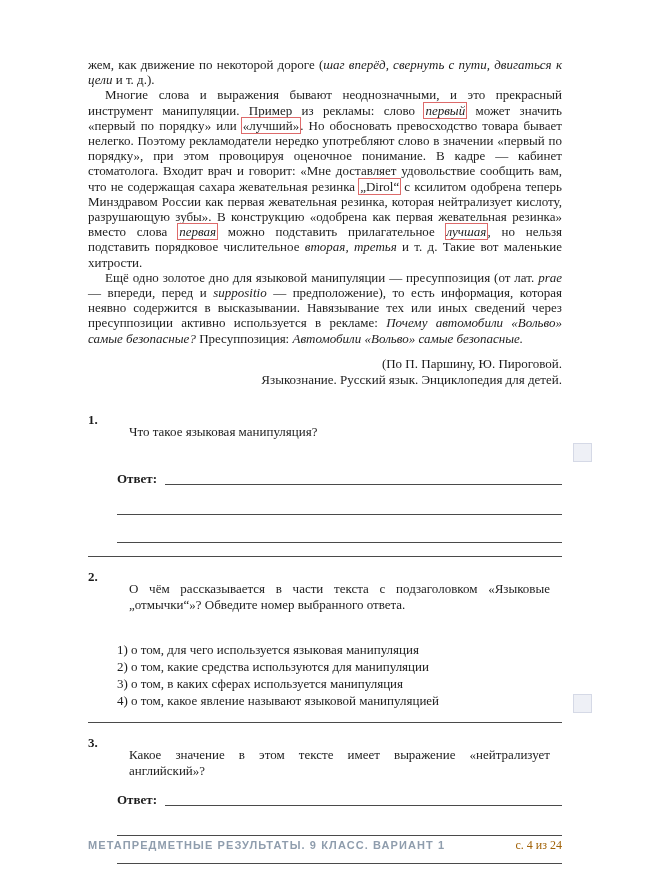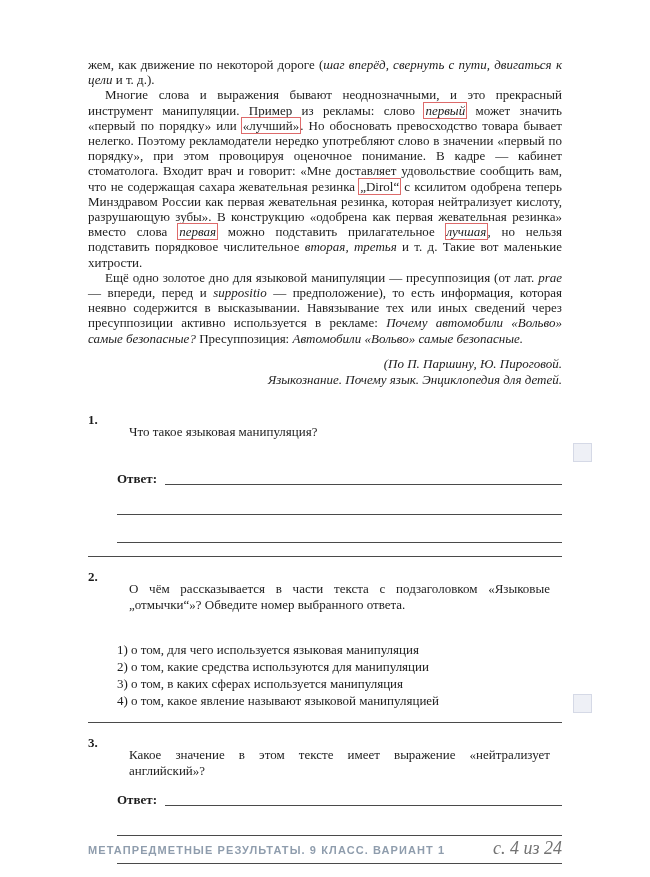--- a/index.html
+++ b/index.html
@@ -7,21 +7,21 @@
     position:relative; width:650px; height:877px; background:#ffffff;
     font-family:"Liberation Serif", serif; font-size:13px; color:#1c1c1c;
     overflow:hidden;
     border-radius:23px;
   }
   .content { position:absolute; left:88px; top:57px; width:474px; }
   .para { margin:0; text-align:justify; line-height:15.2px; }
   .ind { text-indent:17px; }
   .it { font-style:italic; }
   .hl { box-shadow:0 0 0 1px #dd6a6a; padding:0 1px; }
-  .attribution { margin-top:10px; text-align:right; font-style:italic; line-height:16px; }
+  .attribution { margin-top:10px; text-align:right; line-height:16px; }
   .questions { margin-top:24px; }
   .question { display:flex; }
   .qnum { flex:0 0 29px; width:29px; font-weight:bold; line-height:16px; }
   .qbody { flex:1; min-width:0; }
   .qtext { margin:12px; text-align:justify; line-height:16px; }
   .answer-row { display:flex; align-items:stretch; height:17px;justify-content:space-between; }
   .q1 .answer-row { margin-top:30px; }
   .q3 .answer-row { margin-top:12px; }
   .answer-label { font-weight:bold; margin-right:8px; line-height:17px; }
   .answer-line-fill { flex:1; border-bottom:1px solid #4a4a4a; margin-bottom:2px; }
@@ -30,21 +30,21 @@
   .options { margin-top:28px; }
   .option { line-height:17px; white-space:nowrap; overflow:hidden; }
   .footer {
     position:absolute; left:88px; right:88px; top:838px;
     display:flex; justify-content:space-between; align-items:baseline;
   }
   .footer-left {
     font-family:"Liberation Sans", sans-serif; font-size:11px; font-weight:bold;
     letter-spacing:1.1px; color:#8f9dad;
   }
-  .footer-right { font-style:italic; font-size:18px; color:#737373; }
+  .footer-right { font-size:12px; color:#a16207; }
   .margin-marker {
     position:absolute; width:17px; height:17px;
     background:#eef0f6; border:1px solid #d5d9e6;
   }
   .mm1 { left:573px; top:443px; }
   .mm2 { left:573px; top:694px; }
 </style>
 </head>
 <body>
 
@@ -52,21 +52,21 @@
   <div class="content">
 
     <p class="para"><span>жем, как движение по некоторой дороге (</span><span class="it">шаг вперёд, свернуть с пути, двигаться к цели</span><span> и т. д.).</span></p>
 
     <p class="para ind"><span>Многие слова и выражения бывают неоднозначными, и это прекрасный инструмент манипуляции. Пример из рекламы: слово </span><span class="it hl">первый</span><span> может значить «первый по порядку» или </span><span class="hl">«лучший»</span><span>. Но обосновать превосходство товара бывает нелегко. Поэтому рекламодатели нередко употребляют слово в значении «первый по порядку», при этом провоцируя оценочное понимание. В кадре — кабинет стоматолога. Входит врач и говорит: «Мне доставляет удовольствие сообщить вам, что не содержащая сахара жевательная резинка </span><span class="hl">„Dirol“</span><span> с ксилитом одобрена теперь Минздравом России как первая жевательная резинка, которая нейтрализует кислоту, разрушающую зубы». В конструкцию «одобрена как первая жевательная резинка» вместо слова </span><span class="it hl">первая</span><span> можно подставить прилагательное </span><span class="it hl">лучшая</span><span>, но нельзя подставить порядковое числительное </span><span class="it">вторая, третья</span><span> и т. д. Такие вот маленькие хитрости.</span></p>
 
     <p class="para ind"><span>Ещё одно золотое дно для языковой манипуляции — пресуппозиция (от лат. </span><span class="it">prae</span><span> — впереди, перед и </span><span class="it">suppositio</span><span> — предположение), то есть информация, которая неявно содержится в высказывании. Навязывание тех или иных сведений через пресуппозиции активно используется в рекламе: </span><span class="it">Почему автомобили «Вольво» самые безопасные?</span><span> Пресуппозиция: </span><span class="it">Автомобили «Вольво» самые безопасные.</span></p>
 
     <div class="attribution">
       <div>(По П. Паршину, Ю. Пироговой.</div>
-      <div>Языкознание. Почему язык. Энциклопедия для детей.</div>
+      <div>Языкознание. Русский язык. Энциклопедия для детей.</div>
     </div>
 
     <div class="questions">
 
       <div class="question q1">
         <div class="qnum">1.</div>
         <div class="qbody">
           <p class="qtext">Что такое языковая манипуляция?</p>
           <div class="answer-row">
             <span class="answer-label">Ответ:</span>

